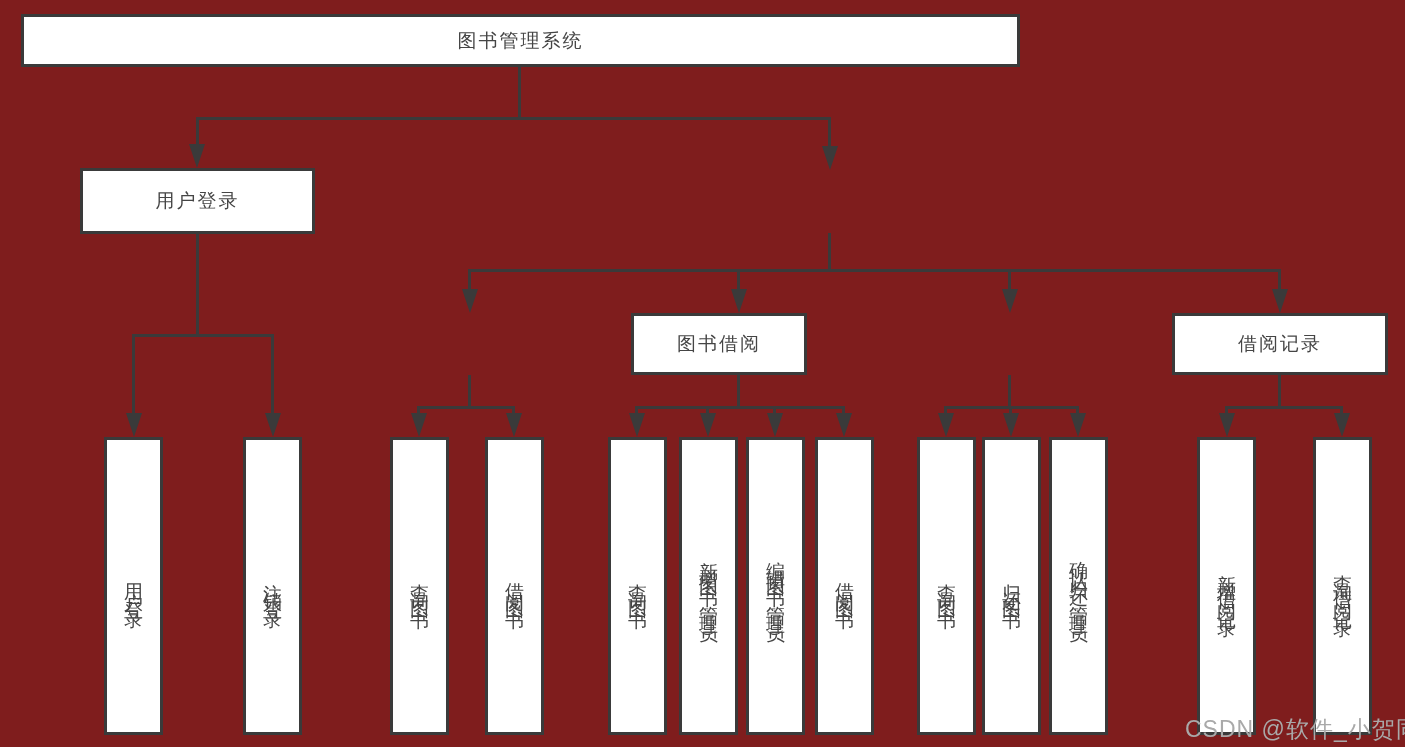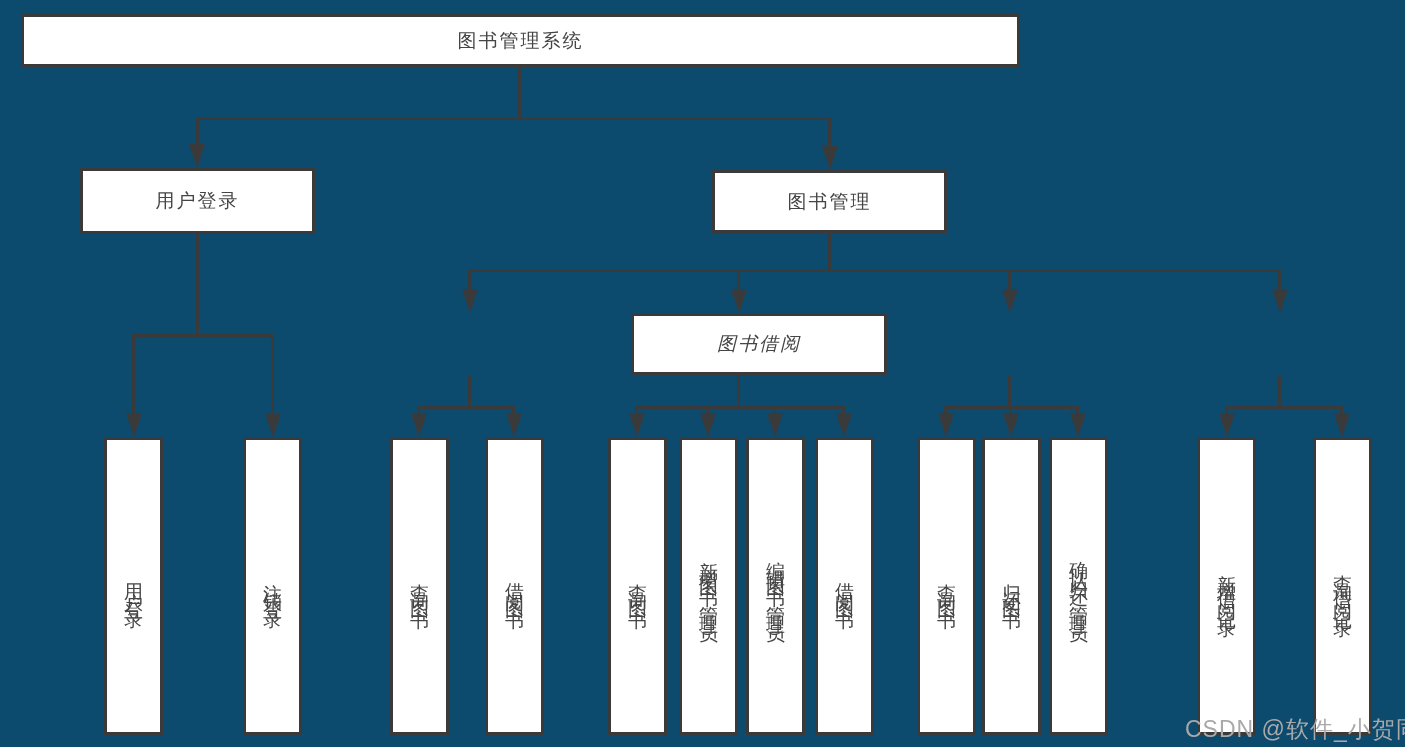--- a/index.html
+++ b/index.html
@@ -3,21 +3,21 @@
 <meta charset="utf-8">
 <style>
   * { margin: 0; padding: 0; box-sizing: border-box; }
   html, body { background: #ffffff; }
   body { font-family: "Liberation Sans", "DejaVu Sans", sans-serif; }
 
   .canvas {
     position: relative;
     width: 1405px;
     height: 747px;
-    background: #0c4a6e;
+    background: #7f1d1d;
     overflow: hidden;
   }
 
   
   .box {
     position: absolute;
     background: #ffffff;
     border: 3px solid #3a3a3a;
     display: flex;
     align-items: center;
@@ -122,26 +122,26 @@
   <div class="arrow" style="left:1219px; top:413px;"></div>
   <div class="arrow" style="left:1334px; top:413px;"></div>
 
   <div class="box" style="left:21px; top:14px; width:999px; height:53px;">
     <span class="hlabel">图书管理系统</span>
   </div>
 
   <div class="box" style="left:80px; top:168px; width:235px; height:66px;">
     <span class="hlabel">用户登录</span>
   </div>
-  <div class="box" style="left:712px; top:170px; width:235px; height:63px;">
-    <span class="hlabel">图书管理</span>
+
+  <div class="box" style="left:631px; top:313px; width:176px; height:62px;">
+    <span class="hlabel">图书借阅</span>
   </div>
-
-  <div class="box" style="left:631px; top:313px; width:256px; height:62px;font-style:italic;">
-    <span class="hlabel">图书借阅</span>
+  <div class="box" style="left:1172px; top:313px; width:216px; height:62px;">
+    <span class="hlabel">借阅记录</span>
   </div>
 
   <div class="box leaf" style="left:104px;">
     <span class="vlabel">用户登录</span>
   </div>
   <div class="box leaf" style="left:243px;">
     <span class="vlabel">注销登录</span>
   </div>
 
   <div class="box leaf" style="left:390px;">

